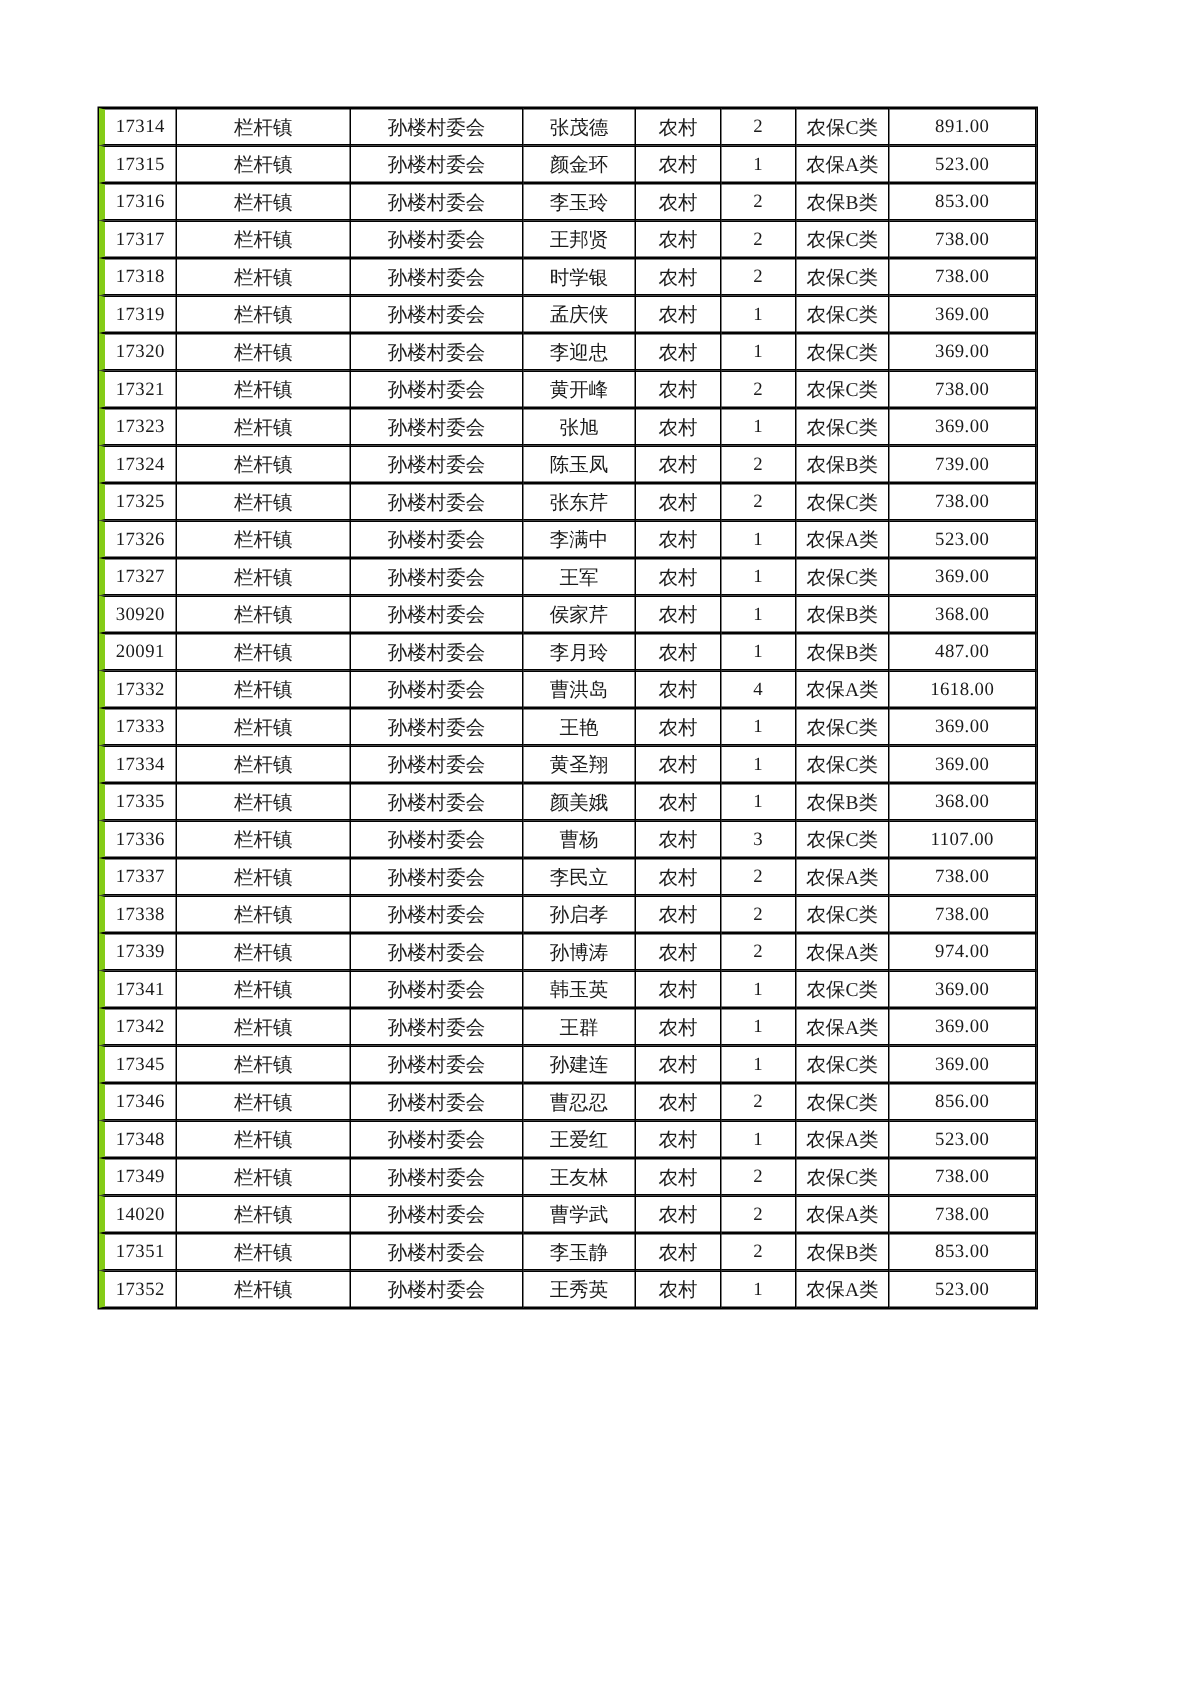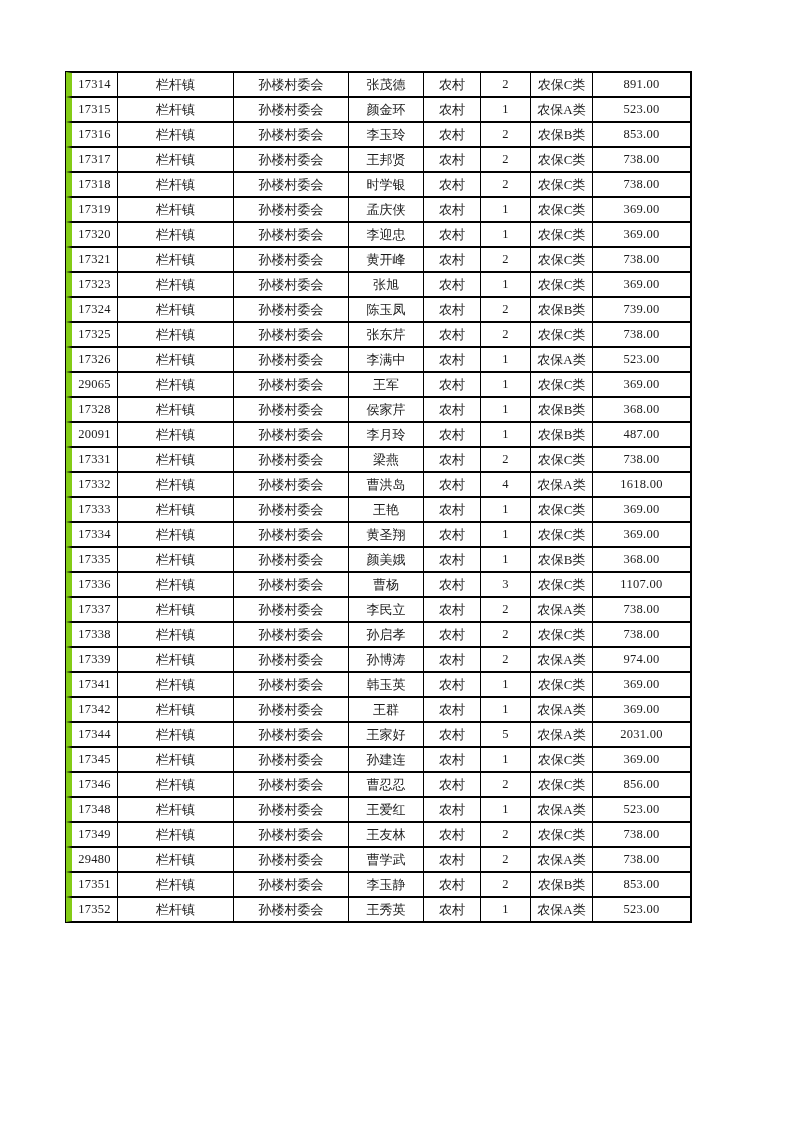--- a/index.html
+++ b/index.html
@@ -36,21 +36,21 @@
     font-size: 13px;
     line-height: 23px;
     white-space: nowrap;
     overflow: hidden;
     border-top: 1px solid #000;
     border-bottom: 1px solid #000;
     border-right: 1px solid #000;
     border-left: none;
   }
   table.roster td:first-child {
-    border-left: 6px solid #84cc16;
+    border-left: 4px solid #84cc16;
     margin-left: 12px;
   }
   table.roster td.c0,
   table.roster td.c5,
   table.roster td.c7 {
     font-size: 12.5px;
     letter-spacing: 0.3px;
   }
 </style>
 </head>
@@ -183,60 +183,50 @@
           <td class="c0">17326</td>
           <td class="c1">栏杆镇</td>
           <td class="c2">孙楼村委会</td>
           <td class="c3">李满中</td>
           <td class="c4">农村</td>
           <td class="c5">1</td>
           <td class="c6">农保A类</td>
           <td class="c7">523.00</td>
         </tr>
         <tr>
-          <td class="c0">29065</td>
+          <td class="c0">17327</td>
           <td class="c1">栏杆镇</td>
           <td class="c2">孙楼村委会</td>
           <td class="c3">王军</td>
           <td class="c4">农村</td>
           <td class="c5">1</td>
           <td class="c6">农保C类</td>
           <td class="c7">369.00</td>
         </tr>
         <tr>
-          <td class="c0">17328</td>
+          <td class="c0">30920</td>
           <td class="c1">栏杆镇</td>
           <td class="c2">孙楼村委会</td>
           <td class="c3">侯家芹</td>
           <td class="c4">农村</td>
           <td class="c5">1</td>
           <td class="c6">农保B类</td>
           <td class="c7">368.00</td>
         </tr>
         <tr>
           <td class="c0">20091</td>
           <td class="c1">栏杆镇</td>
           <td class="c2">孙楼村委会</td>
           <td class="c3">李月玲</td>
           <td class="c4">农村</td>
           <td class="c5">1</td>
           <td class="c6">农保B类</td>
           <td class="c7">487.00</td>
         </tr>
         <tr>
-          <td class="c0">17331</td>
-          <td class="c1">栏杆镇</td>
-          <td class="c2">孙楼村委会</td>
-          <td class="c3">梁燕</td>
-          <td class="c4">农村</td>
-          <td class="c5">2</td>
-          <td class="c6">农保C类</td>
-          <td class="c7">738.00</td>
-        </tr>
-        <tr>
           <td class="c0">17332</td>
           <td class="c1">栏杆镇</td>
           <td class="c2">孙楼村委会</td>
           <td class="c3">曹洪岛</td>
           <td class="c4">农村</td>
           <td class="c5">4</td>
           <td class="c6">农保A类</td>
           <td class="c7">1618.00</td>
         </tr>
         <tr>
@@ -323,30 +313,20 @@
           <td class="c0">17342</td>
           <td class="c1">栏杆镇</td>
           <td class="c2">孙楼村委会</td>
           <td class="c3">王群</td>
           <td class="c4">农村</td>
           <td class="c5">1</td>
           <td class="c6">农保A类</td>
           <td class="c7">369.00</td>
         </tr>
         <tr>
-          <td class="c0">17344</td>
-          <td class="c1">栏杆镇</td>
-          <td class="c2">孙楼村委会</td>
-          <td class="c3">王家好</td>
-          <td class="c4">农村</td>
-          <td class="c5">5</td>
-          <td class="c6">农保A类</td>
-          <td class="c7">2031.00</td>
-        </tr>
-        <tr>
           <td class="c0">17345</td>
           <td class="c1">栏杆镇</td>
           <td class="c2">孙楼村委会</td>
           <td class="c3">孙建连</td>
           <td class="c4">农村</td>
           <td class="c5">1</td>
           <td class="c6">农保C类</td>
           <td class="c7">369.00</td>
         </tr>
         <tr>
@@ -373,21 +353,21 @@
           <td class="c0">17349</td>
           <td class="c1">栏杆镇</td>
           <td class="c2">孙楼村委会</td>
           <td class="c3">王友林</td>
           <td class="c4">农村</td>
           <td class="c5">2</td>
           <td class="c6">农保C类</td>
           <td class="c7">738.00</td>
         </tr>
         <tr>
-          <td class="c0">29480</td>
+          <td class="c0">14020</td>
           <td class="c1">栏杆镇</td>
           <td class="c2">孙楼村委会</td>
           <td class="c3">曹学武</td>
           <td class="c4">农村</td>
           <td class="c5">2</td>
           <td class="c6">农保A类</td>
           <td class="c7">738.00</td>
         </tr>
         <tr>
           <td class="c0">17351</td>

